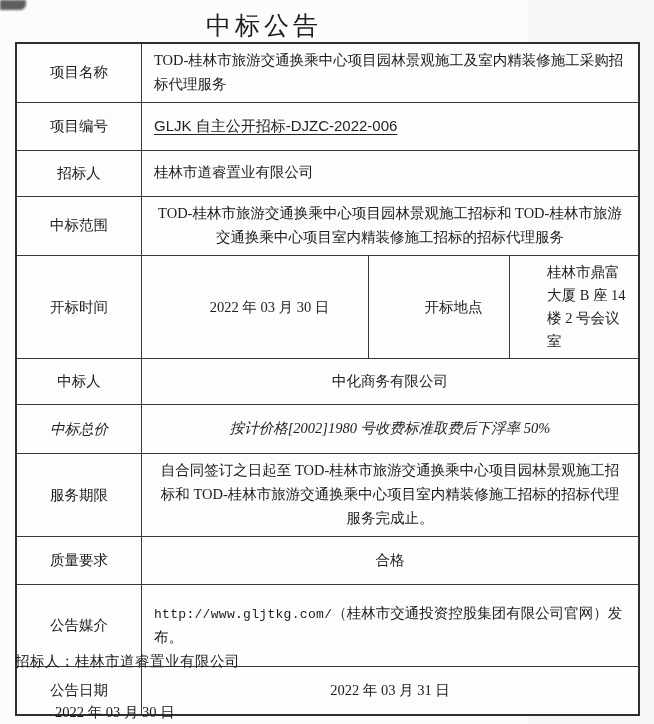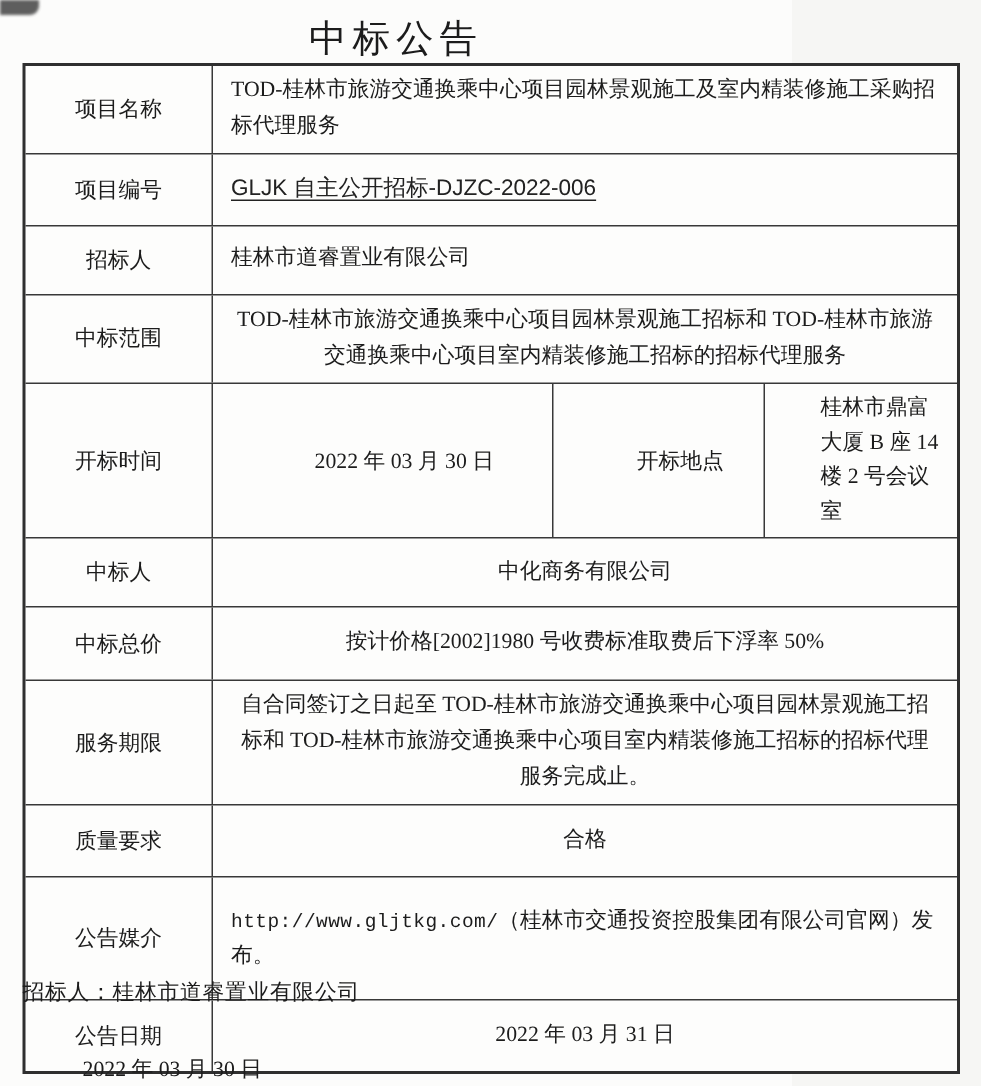--- a/index.html
+++ b/index.html
@@ -60,21 +60,21 @@
     line-height: 1.65;
     padding: 5px 12px;
   }
   .cell-value.center { justify-content: center; text-align: center; }
   .cell-value.left { justify-content: flex-start; text-align: left; }
   .h58 { min-height: 58px; }
   .h48 { min-height: 48px; }
   .h46 { min-height: 46px; }
   .h53 { min-height: 53px; }
   .h52 { min-height: 52px; gap: 29px; }
-  .h49 { min-height: 49px; }
+  .h49 { min-height: 49px; font-style: italic; }
   .h82 { min-height: 82px; }
   .h47 { min-height: 47px; }
   .proj-no {
     font-family: "Liberation Sans", "DejaVu Sans", sans-serif;
     font-size: 15px;
     text-decoration: underline;
     text-underline-offset: 3px;
     color: #222;
   }
   

